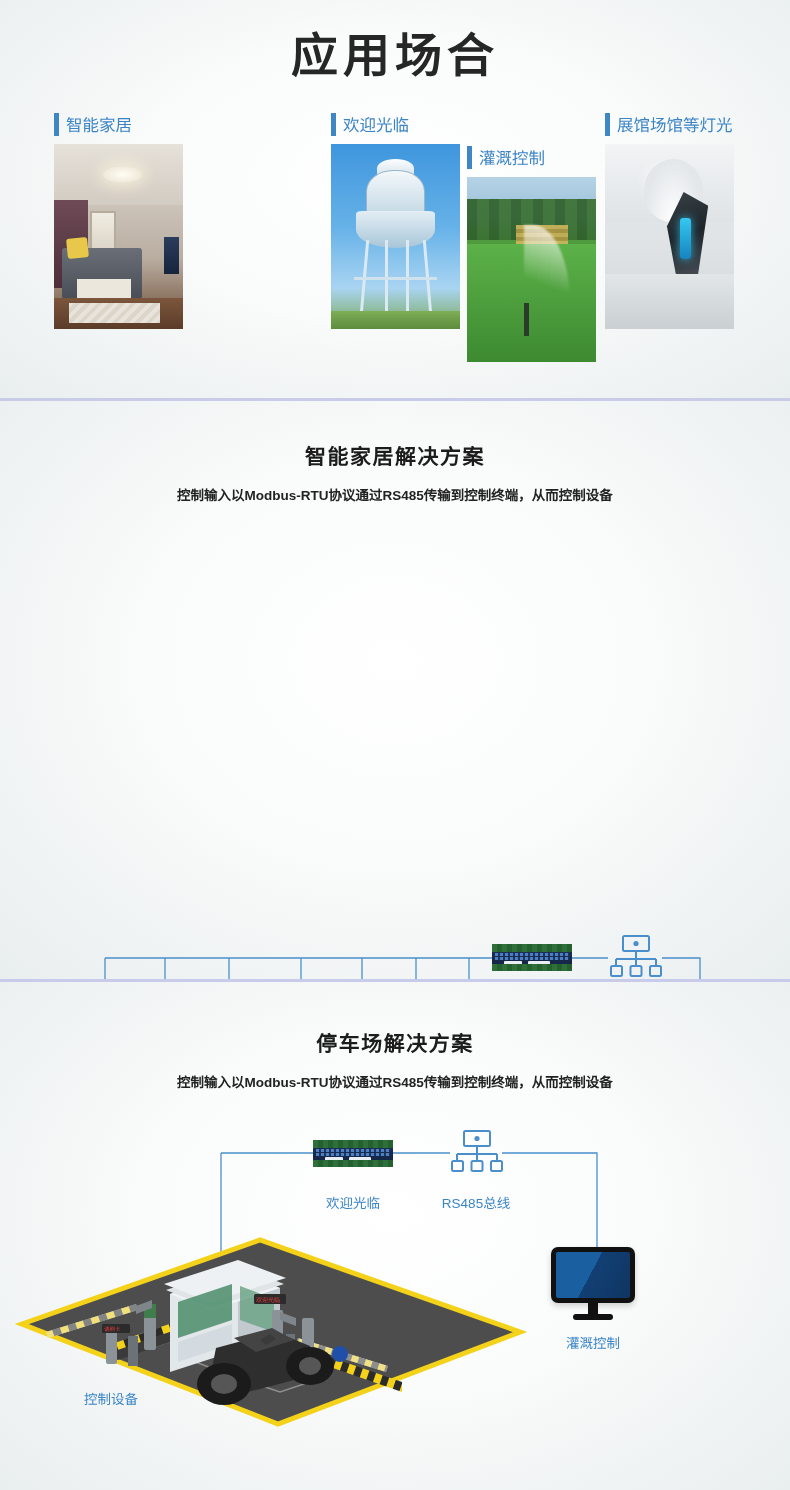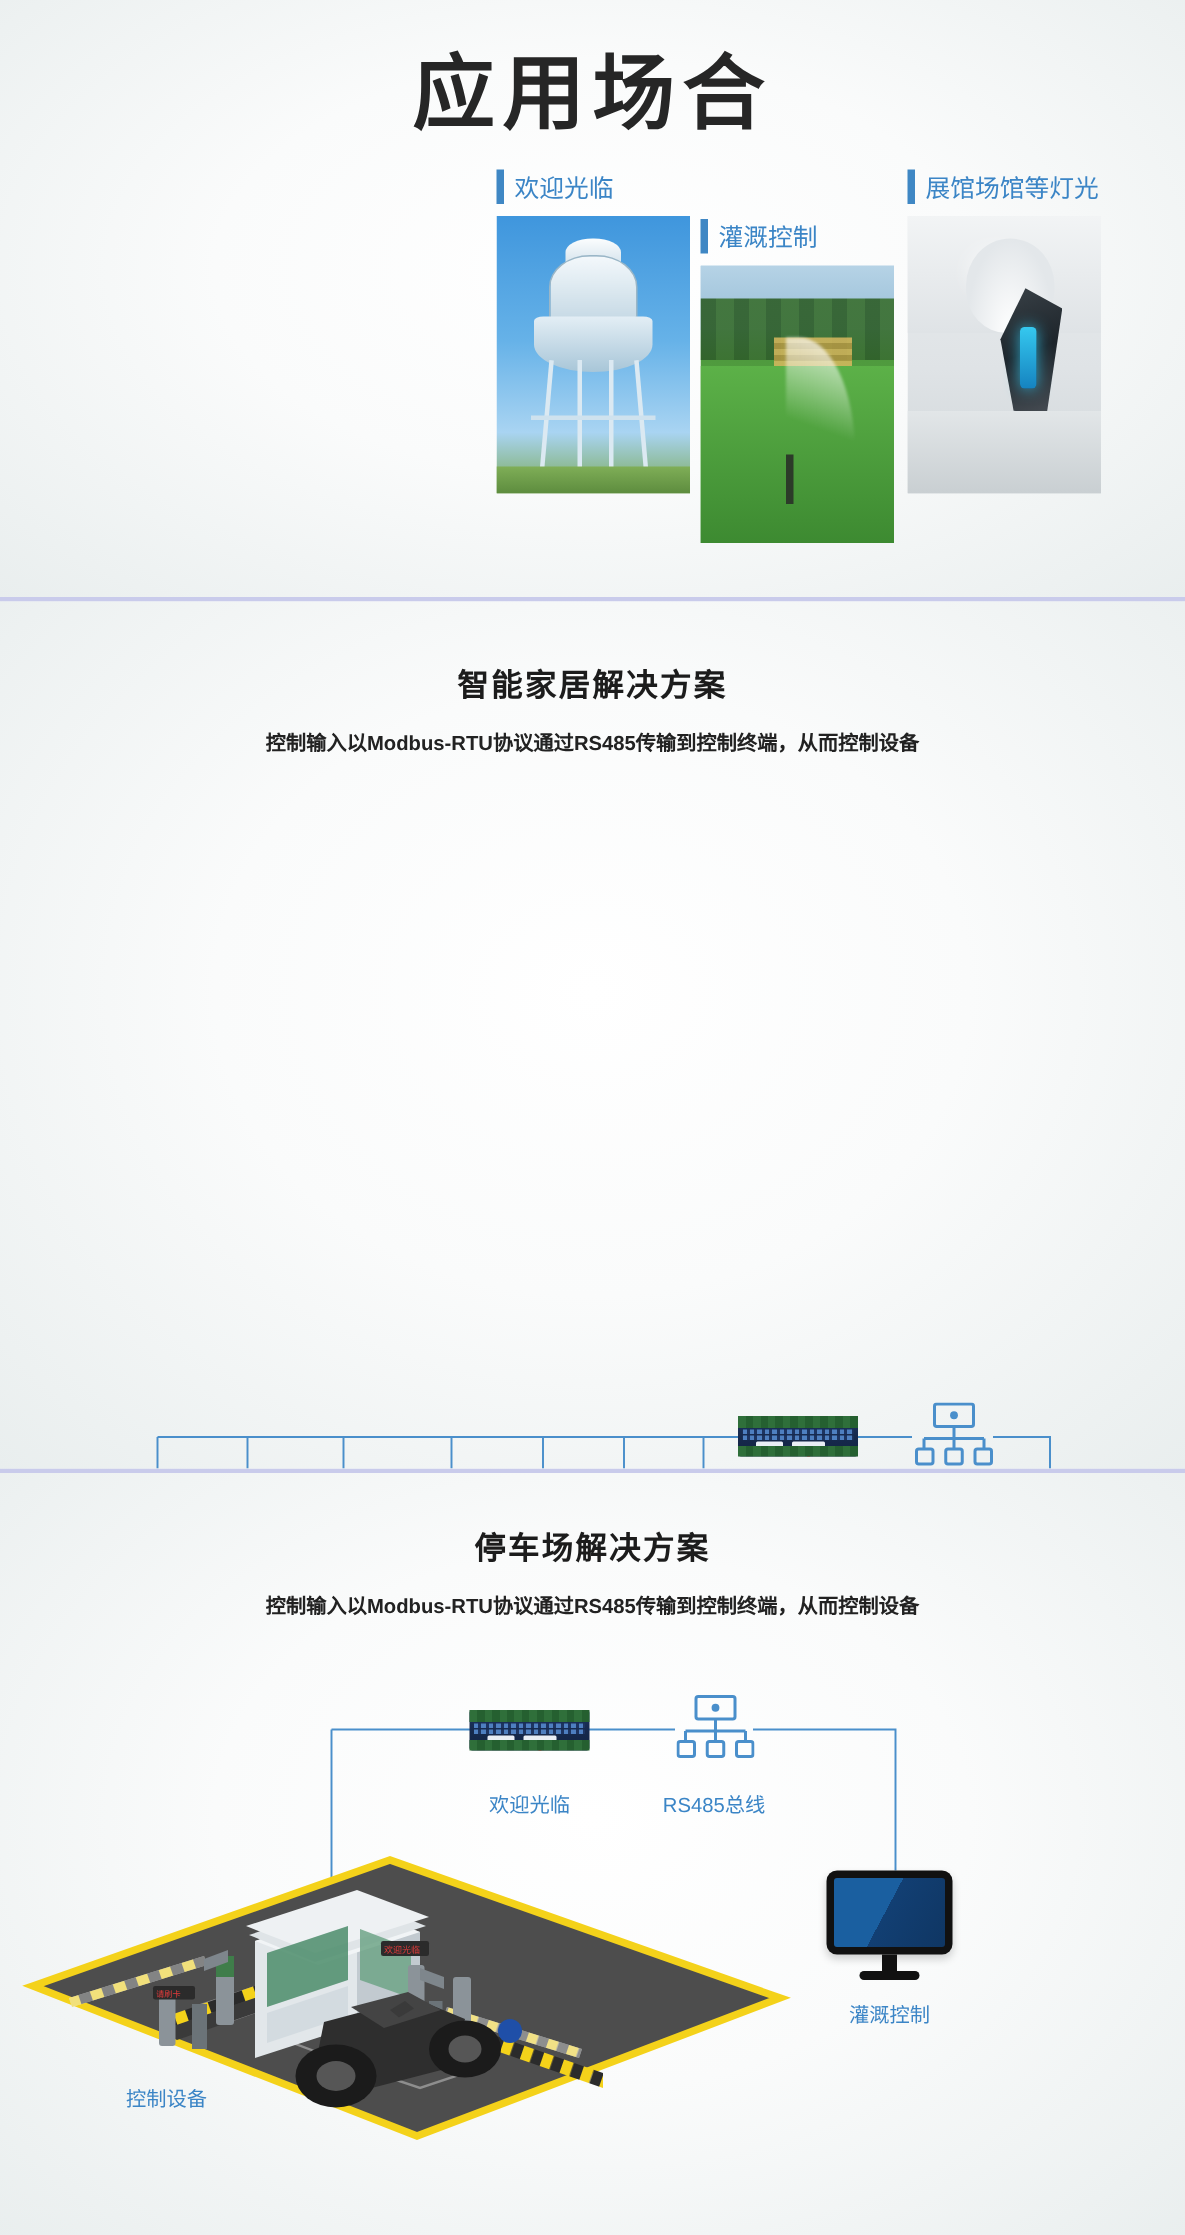--- a/index.html
+++ b/index.html
@@ -33,21 +33,21 @@
     width: 790px;
     height: 3px;
     background: #c9cbeb;
   }
 
   
   .main-title {
     position: absolute;
     top: 17px; left: 0; width: 790px;
     text-align: center;
-    font-size: 55px;
+    font-size: 47px;
     font-weight: bold;
     letter-spacing: 5px;
     color: #262626;
     font-family: "Liberation Sans", "DejaVu Sans", sans-serif;
   }
 
   
   .cards { position: absolute; top: 0; left: 0; width: 790px; height: 398px; }
   .card { position: absolute; }
   .card-head { position: relative; height: 28px; display: flex; align-items: center; }
@@ -171,20 +171,40 @@
 <body>
 
 <div class="page">
 
   <div class="section sec-apps">
 
     <div class="main-title">应用场合</div>
 
     <div class="cards">
 
+      <div class="card" style="left:54px; top:110px;">
+        <div class="card-head">
+          <div class="card-bar"></div>
+          <div class="card-label">智能家居</div>
+        </div>
+        <div class="card-img" style="width:129px; height:185px;">
+          <div class="scene bedroom">
+            <div class="bed-ceiling"></div>
+              <div class="bed-lamp"></div>
+            <div class="bed-wall-dark"></div>
+              <div class="bed-window"></div>
+            <div class="bed-tv"></div>
+            <div class="bed-body"></div>
+              <div class="bed-sheet"></div>
+              <div class="bed-pillow-y"></div>
+            <div class="bed-floor"></div>
+              <div class="bed-rug"></div>
+          </div>
+        </div>
+      </div>
 
 
       <div class="card" style="left:331px; top:110px;">
         <div class="card-head">
           <div class="card-bar"></div>
           <div class="card-label">欢迎光临</div>
         </div>
         <div class="card-img" style="width:129px; height:185px;">
           <div class="scene water">
             <div class="wt-cap"></div>
@@ -287,21 +307,21 @@
         </svg>
       </div>
 
     </div>
   </div>
 
   <div class="divider"></div>
 
   <div class="section sec-park">
 
-    <div class="sol-title" style="margin-top:33px;">停车场解决方案</div>
+    <div class="sol-title" style="margin-top:45px;">停车场解决方案</div>
     <div class="sol-sub">控制输入以Modbus-RTU协议通过RS485传输到控制终端，从而控制设备</div>
 
     <div class="diagram">
 
       <svg class="diag-svg" width="790" height="514">
         <g stroke="#4a8fcb" stroke-width="1.3" fill="none">
 
           <path d="M221,171 L221,271"></path>
 
           <path d="M221,171 L315,171"></path>

